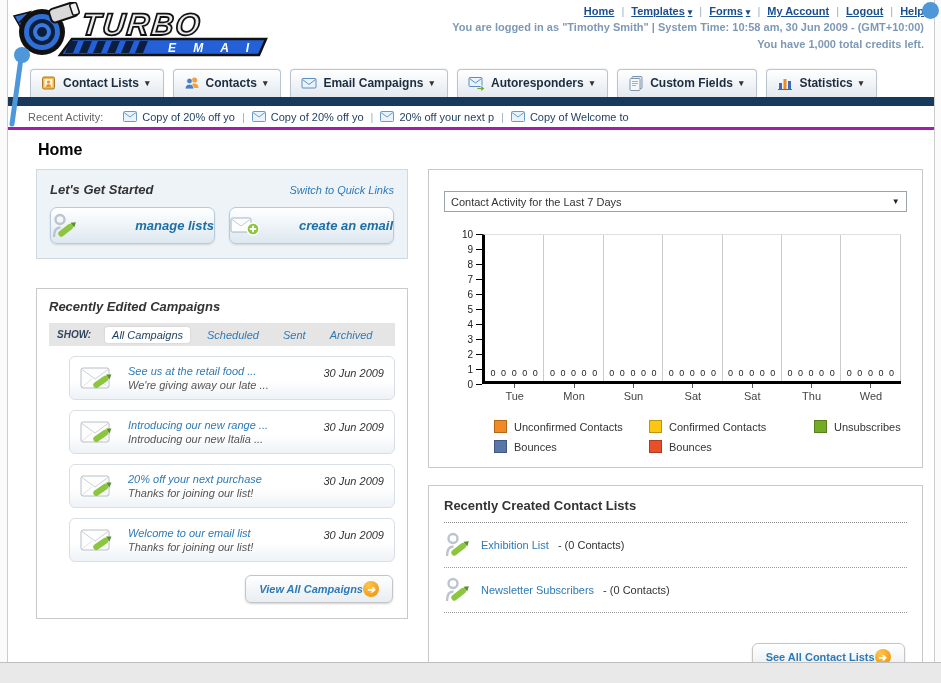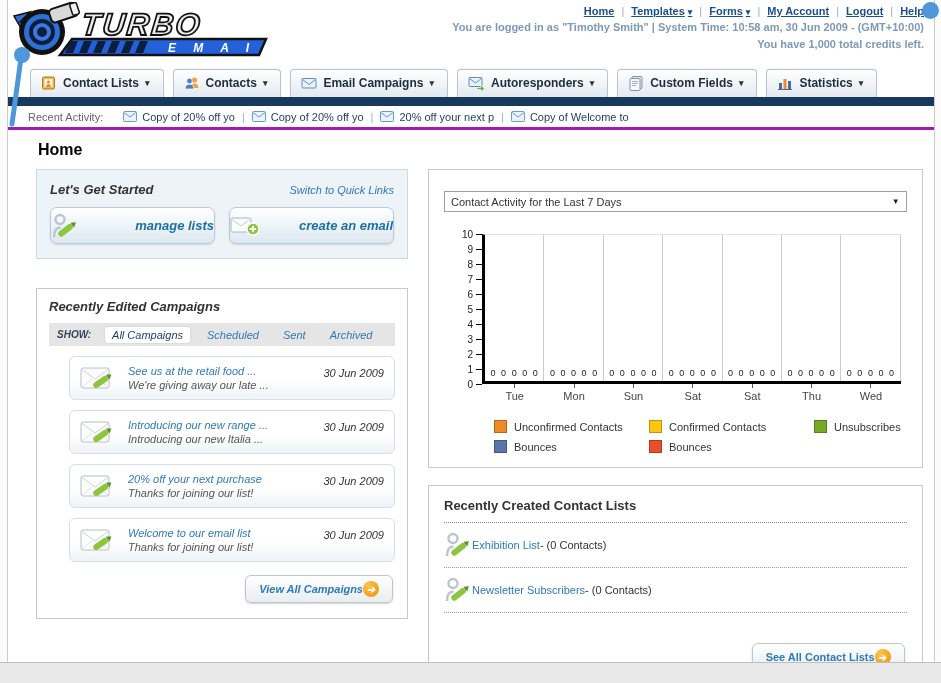--- a/index.html
+++ b/index.html
@@ -100,21 +100,21 @@
   .day-row { display:flex; margin-left:33px;align-items:flex-end; }
   .day-cell { flex:1; display:flex; flex-direction:column; align-items:center; color:#444; font-size:11px; }
   .day-tick { width:1px; height:4px; background:#555; margin-bottom:2px; }
   .legend { margin:18px 0 2px 42px; display:grid; grid-template-columns:155px 165px auto; row-gap:7px; }
   .legend-item { display:flex; align-items:center; gap:7px; color:#333; }
   .legend-swatch { width:13px; height:13px; border:1px solid rgba(0,0,0,.25); flex:none; }
 
   
   .contact-lists { margin-top:17px; padding:12px 15px 14px; }
   .dotted { border:none; border-top:1px dotted #888; margin:9px 0 0; }
-  .cl-item { display:flex; align-items:center; gap:0; padding:8px 0; border-bottom:1px dotted #999; }
+  .cl-item { display:flex; align-items:center; gap:9px; padding:8px 0; border-bottom:1px dotted #999; }
   .cl-name { color:#2d7ab8; cursor:pointer; }
   .cl-suffix { color:#333; }
   .cl-btn-row { text-align:right; padding:30px 2px 4px; }
 
   svg { display:block; }
 </style>
 </head>
 <body>
 <div class="viewport">
 

